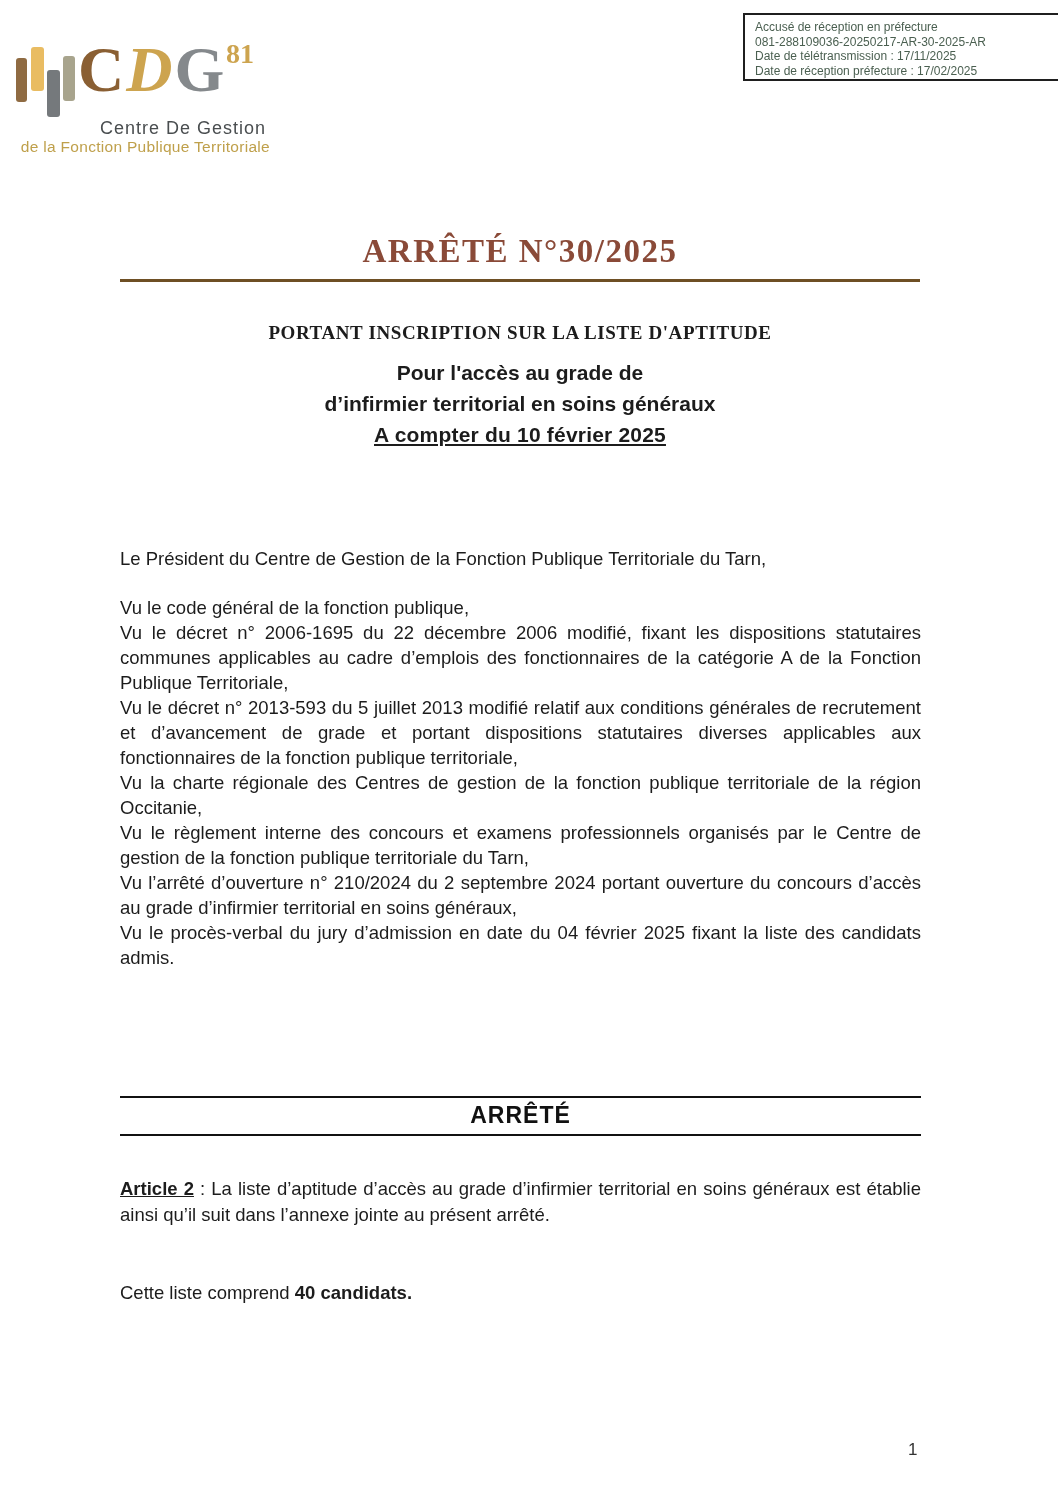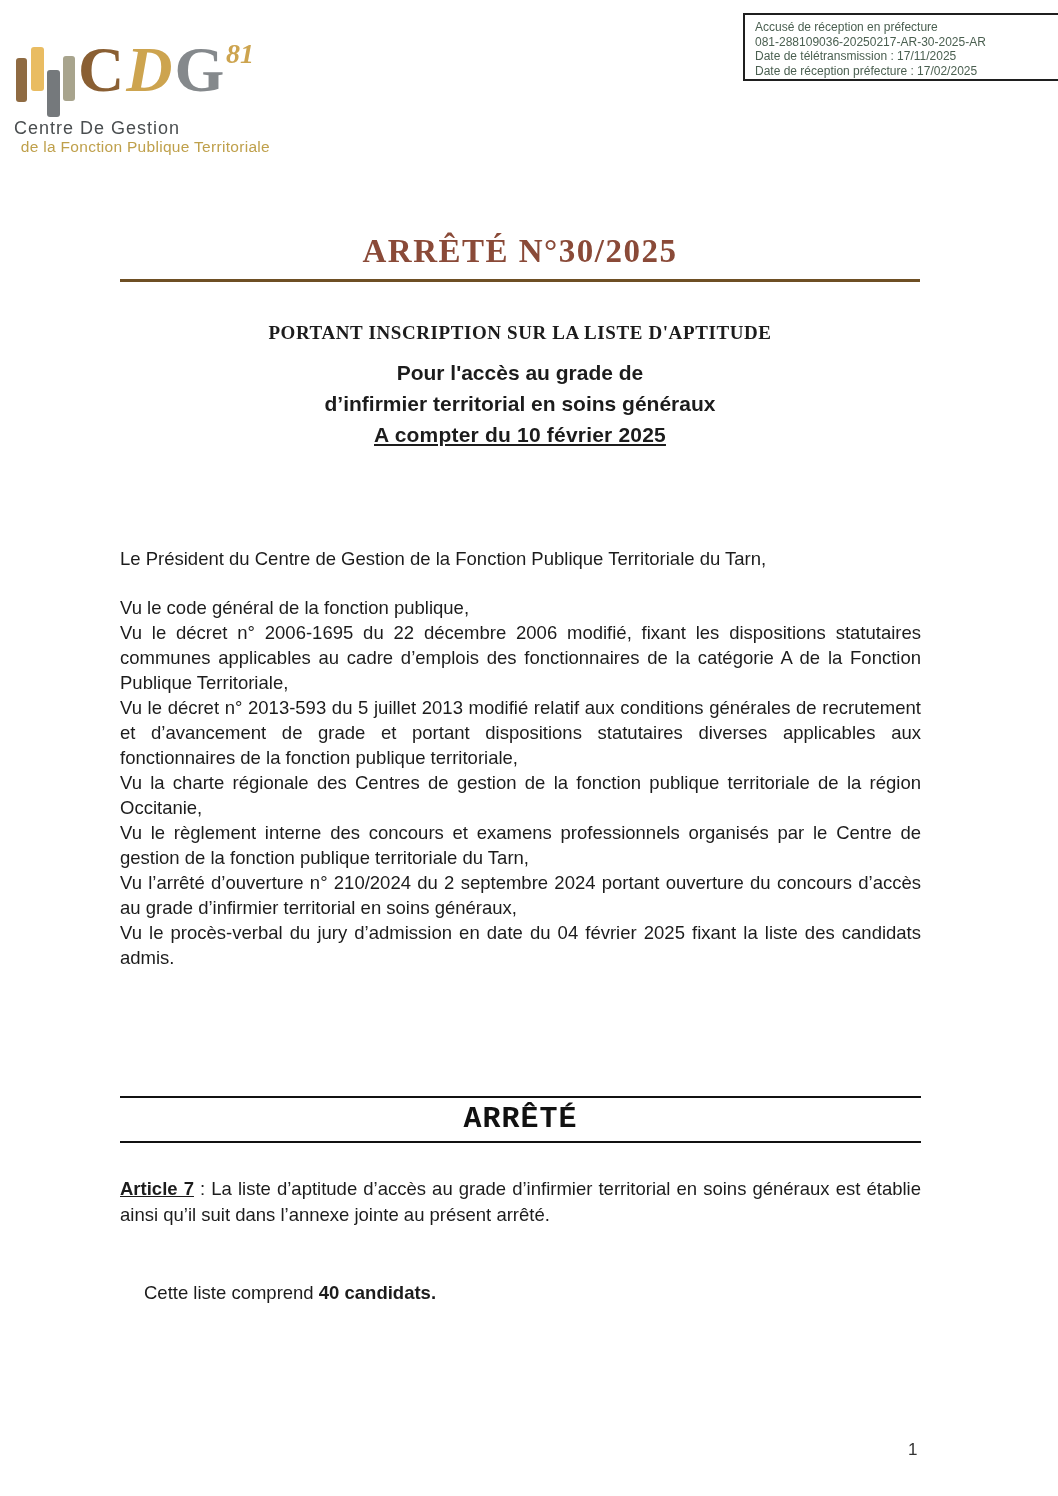--- a/index.html
+++ b/index.html
@@ -27,26 +27,26 @@
     font-family:"Liberation Serif", serif;
     font-size:64px; line-height:64px; font-weight:700;
     letter-spacing:2px; white-space:nowrap;
   }
   .letter-c { color:#8a5f33; }
   .letter-d { color:#cda44f; font-style:italic; }
   .letter-g { color:#85898c; }
   .dept-num {
     position:absolute; top:2px; left:212px;
     font-family:"Liberation Serif", serif;
-    font-style:italic; font-weight:700;
+    font-weight:700;
     font-size:28px; color:#cda44f;
   }
   .org-line1 {
     position:absolute; top:82px; left:0; width:252px;
-    font-size:18px; letter-spacing:1px; color:#4a4e50;
+    text-align:right; font-size:18px; letter-spacing:1px; color:#4a4e50;
   }
   .org-line2 {
     position:absolute; top:102px; left:0; width:256px;
     text-align:right; font-size:15.5px; letter-spacing:0.3px; color:#bfa04b;
   }
 
   
   .stamp {
     position:absolute; top:13px; left:703px; width:318px; height:68px;
     border:2px solid #1f1f1f;
@@ -87,29 +87,29 @@
   .intro { margin-bottom:24px; }
   .recitals p { text-align:justify; }
 
   
   .section-banner {
     position:absolute; top:1096px; left:120px; width:801px;
     border-top:2px solid #111; border-bottom:2px solid #111;
     padding:4px 0 5px 0; text-align:center;
   }
   .section-banner span {
-    font-family:Liberation Mono, monospace;
-    font-size:30px; font-weight:700; letter-spacing:1px; color:#111;margin-top:40px;
+    font-family:Liberation Sans, sans-serif;
+    font-size:23px; font-weight:700; letter-spacing:1px; color:#111;margin-top:40px;
   }
 
   
   .article-block { position:absolute; top:1176px; left:120px; width:801px; }
   .article-block p { font-size:18.5px; line-height:25.5px; text-align:justify; }
   .article-label { font-weight:700; text-decoration:underline; }
-  .closing { margin-top:53px; text-align:left;margin-left:24px; }
+  .closing { margin-top:53px; text-align:left; }
   .closing b { font-weight:700; }
 
   
   .page-number {
     position:absolute; top:1440px; left:908px;
     font-size:17px; color:#333;
   }
 </style>
 </head>
 <body>
@@ -159,19 +159,19 @@
         <p>Vu l’arrêté d’ouverture n° 210/2024 du 2 septembre 2024 portant ouverture du concours d’accès au grade d’infirmier territorial en soins généraux,</p>
         <p>Vu le procès-verbal du jury d’admission en date du 04 février 2025 fixant la liste des candidats admis.</p>
       </div>
   </div>
 
   <div class="section-banner">
     <span>ARRÊTÉ</span>
   </div>
 
   <div class="article-block">
-    <p><span class="article-label">Article 7</span><span> : La liste d’aptitude d’accès au grade d’infirmier territorial en soins généraux est établie ainsi qu’il suit dans l’annexe jointe au présent arrêté.</span></p>
+    <p><span class="article-label">Article 2</span><span> : La liste d’aptitude d’accès au grade d’infirmier territorial en soins généraux est établie ainsi qu’il suit dans l’annexe jointe au présent arrêté.</span></p>
     <p class="closing"><span>Cette liste comprend </span><b>40 candidats.</b></p>
   </div>
 
   <div class="page-number">1</div>
 
 </div>
 
 </body></html>

